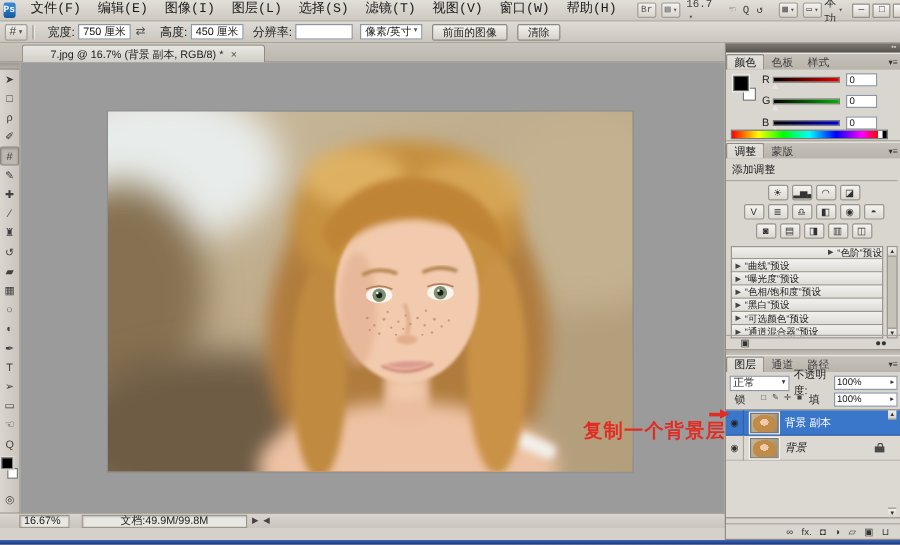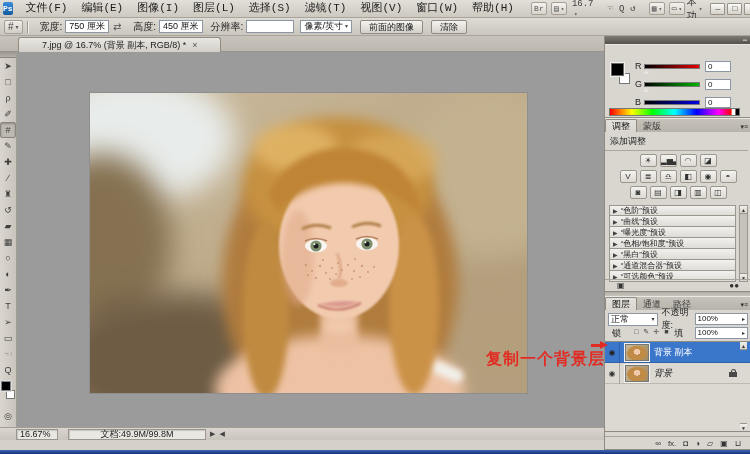--- a/index.html
+++ b/index.html
@@ -119,21 +119,21 @@
 
   
   #panel-adjust { top:82px; height:174px; }
   #add-adjust-label { font-size:9px; color:#222; padding:3px 0 2px 5px; border-bottom:1px solid #aaa69e; margin:0 3px 2px 0; }
   .adj-row { display:flex; justify-content:center; gap:3px; margin-top:3px; }
   .adj-icon { width:17px; height:13px; border:1px solid #9b978f; border-radius:2px;
     background:linear-gradient(#f4f3f0,#dcd9d2); font-size:8px; color:#333; text-align:center; line-height:11px; overflow:hidden; }
   #preset-list { position:absolute; left:4px; top:86px; width:127px; }
   .preset-row { height:11px; border:1px solid #9b978f; background:linear-gradient(#f2f1ee,#dedcd7);
     display:flex; align-items:center; font-size:8px; color:#222; margin-bottom:0; border-top-width:0; }
-  .preset-row:first-child { border-top-width:1px; }
+  .preset-row:first-child { border-top-width:1px;justify-content:flex-end; }
   .preset-row .tri { font-size:6px; color:#444; margin:0 3px; }
   .vscroll { position:absolute; width:9px; background:#c6c2ba; border:1px solid #9b978f; }
   #adj-scroll { right:3px; top:86px; height:77px; }
   .vscroll .up, .vscroll .down { position:absolute; left:0; width:7px; height:8px; font-size:5px; text-align:center; line-height:8px;
     color:#333; background:linear-gradient(#f0efec,#d5d2ca); border-bottom:1px solid #9b978f; }
   .vscroll .down { bottom:0; border-top:1px solid #9b978f; border-bottom:none; }
   .vscroll .up { top:0; }
   #adj-footer { position:absolute; left:0; bottom:0; width:146px; height:12px; border-top:1px solid #a9a59d;
     display:flex; align-items:center; justify-content:space-between; padding:0 12px; }
   .footer-glyph { font-size:8px; color:#333; }
@@ -364,20 +364,26 @@
     <span class="status-arrow">▶</span>
     <span class="status-arrow">◀</span>
   </div>
 
   <div id="dock">
     <div id="dock-header">
       <span id="dock-collapse">▪▪</span>
     </div>
 
     <div class="panel" id="panel-color">
+      <div class="panel-tabs">
+        <span class="ptab active">颜色</span>
+        <span class="ptab">色板</span>
+        <span class="ptab">样式</span>
+        <span class="panel-menu">▾≡</span>
+      </div>
       <div id="color-swatches">
         <div id="color-bg-chip"></div>
         <div id="color-fg-chip"></div>
       </div>
       <div class="chan-row" style="top:15px">
         <span class="chan-label">R</span>
         <span class="chan-track" id="track-r">
             <span class="marker"></span>
           </span>
         <span class="chan-value">0</span>
@@ -443,25 +449,25 @@
         <div class="preset-row">
             <span class="tri">▶</span>
             <span>“色相/饱和度”预设</span>
           </div>
         <div class="preset-row">
             <span class="tri">▶</span>
             <span>“黑白”预设</span>
           </div>
         <div class="preset-row">
             <span class="tri">▶</span>
+            <span>“可选颜色”预设</span>
+          </div>
+        <div class="preset-row">
+            <span class="tri">▶</span>
             <span>“通道混合器”预设</span>
-          </div>
-        <div class="preset-row">
-            <span class="tri">▶</span>
-            <span>“可选颜色”预设</span>
           </div>
       </div>
       <div class="vscroll" id="adj-scroll">
         <span class="up">▲</span>
         <span class="down">▼</span>
       </div>
       <div id="adj-footer">
         <span class="footer-glyph">▣</span>
         <span class="footer-glyph">●●</span>
       </div>

